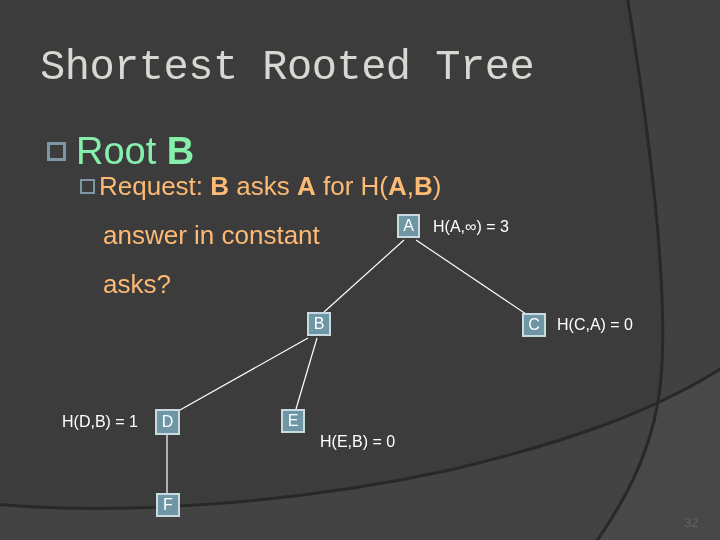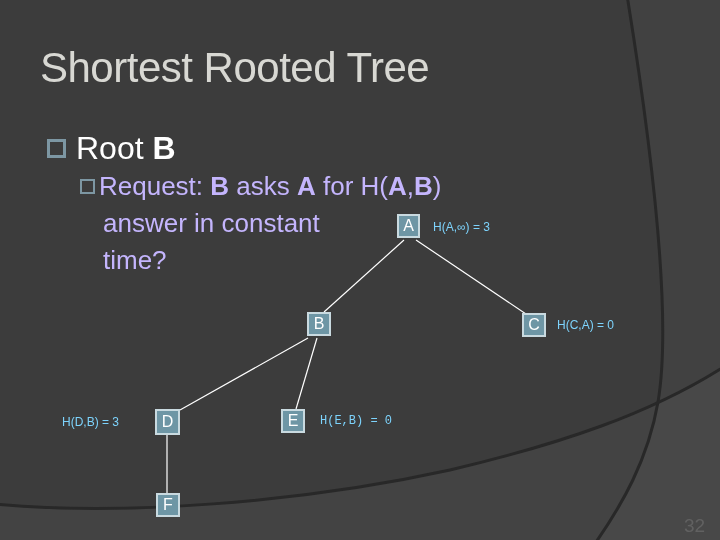--- a/index.html
+++ b/index.html
@@ -9,53 +9,53 @@
     background:#3c3c3c;
   }
   #bg{position:absolute;left:0;top:0;z-index:0;}
   .layer{position:absolute;left:0;top:0;width:720px;height:540px;}
   #content{z-index:2;}
   #edges{z-index:1;}
 
   .slide-title{
     position:absolute;left:40px;top:44px;
     font-size:42px;letter-spacing:-0.5px;
-    color:#d8d8d3;white-space:nowrap;
+    color:#d8d8d3;white-space:nowrap;font-family:Liberation Mono, monospace;
   }
 
   .l1-row{position:absolute;left:47px;top:130px;display:flex;align-items:center;}
   .l1-bullet{
     width:13px;height:13px;border:3px solid #7d97a3;
     margin-right:10px;flex:none;
   }
-  .l1-text{font-size:32px;color:#ffffff;white-space:nowrap;}
+  .l1-text{font-size:38px;color:#86efac;white-space:nowrap;}
 
   .l2-block{position:absolute;left:80px;top:168px;width:340px;}
-  .l2-line{height:37px;display:flex;align-items:center;font-size:26px;color:#c4b5fd;white-space:nowrap;}
+  .l2-line{height:37px;display:flex;align-items:center;font-size:26px;color:#fdba74;white-space:nowrap;}
   .l2-bullet{
     width:11px;height:11px;border:2px solid #7d97a3;
     margin-right:4px;flex:none;
   }
-  .l2-cont{padding-left:23px;}
+  .l2-cont{padding-left:23px;margin-top:12px;}
   .b{font-weight:bold;}
 
   .node{
     position:absolute;width:24px;height:24px;box-sizing:border-box;
     background:#6e96a5;border:2px solid #c9dae0;
     display:flex;align-items:center;justify-content:center;
     font-size:16px;color:#ffffff;
   }
   .hlabel{
-    position:absolute;font-size:12px;color:#7dd3fc;
+    position:absolute;font-size:16px;color:#ffffff;
     white-space:nowrap;line-height:22px;
   }
 
   .page-number{
     position:absolute;left:684px;top:515px;
-    font-size:19px;color:#616161;
+    font-size:13px;color:#616161;
   }
 </style>
 </head>
 <body>
 
 <svg id="bg" width="720" height="540" viewBox="0 0 720 540">
   <rect x="0" y="0" width="720" height="540" fill="#3c3c3c"></rect>
   <path d="M 627,-5 C 652,150 672,320 658,402 C 648,460 622,505 594,545 L 725,545 L 725,-5 Z" fill="#414141"></path>
   <path d="M -5,504 C 120,516 300,503 450,470 C 560,444 650,414 725,366 L 725,545 L -5,545 Z" fill="rgba(255,255,255,0.04)"></path>
   <path d="M 627,-5 C 652,150 672,320 658,402 C 648,460 622,505 594,545" fill="none" stroke="#282828" stroke-width="3"></path>
@@ -81,21 +81,21 @@
 
   <div class="l2-block">
     <div class="l2-line">
       <span class="l2-bullet"></span>
       <span><span>Request: </span><span class="b">B</span><span> asks </span><span class="b">A</span><span> for H(</span><span class="b">A</span><span>,</span><span class="b">B</span><span>)</span></span>
     </div>
     <div class="l2-line l2-cont">
       <span>answer in constant</span>
     </div>
     <div class="l2-line l2-cont">
-      <span>time?</span>
+      <span>asks?</span>
     </div>
   </div>
 
   <div class="node" style="left:397px;top:214px;width:23px;">
     <span>A</span>
   </div>
   <div class="node" style="left:307px;top:312px;">
     <span>B</span>
   </div>
   <div class="node" style="left:522px;top:313px;">
@@ -106,18 +106,18 @@
   </div>
   <div class="node" style="left:281px;top:409px;">
     <span>E</span>
   </div>
   <div class="node" style="left:156px;top:493px;">
     <span>F</span>
   </div>
 
   <div class="hlabel" style="left:433px;top:216px;">H(A,∞) = 3</div>
   <div class="hlabel" style="left:557px;top:314px;text-align:center;">H(C,A) = 0</div>
-  <div class="hlabel" style="left:62px;top:411px;">H(D,B) = 3</div>
-  <div class="hlabel" style="left:320px;top:410px;font-family:Liberation Mono, monospace;">H(E,B) = 0</div>
+  <div class="hlabel" style="left:62px;top:411px;">H(D,B) = 1</div>
+  <div class="hlabel" style="left:320px;top:431px;">H(E,B) = 0</div>
 
   <div class="page-number">32</div>
 
 </div>
 
 </body></html>

